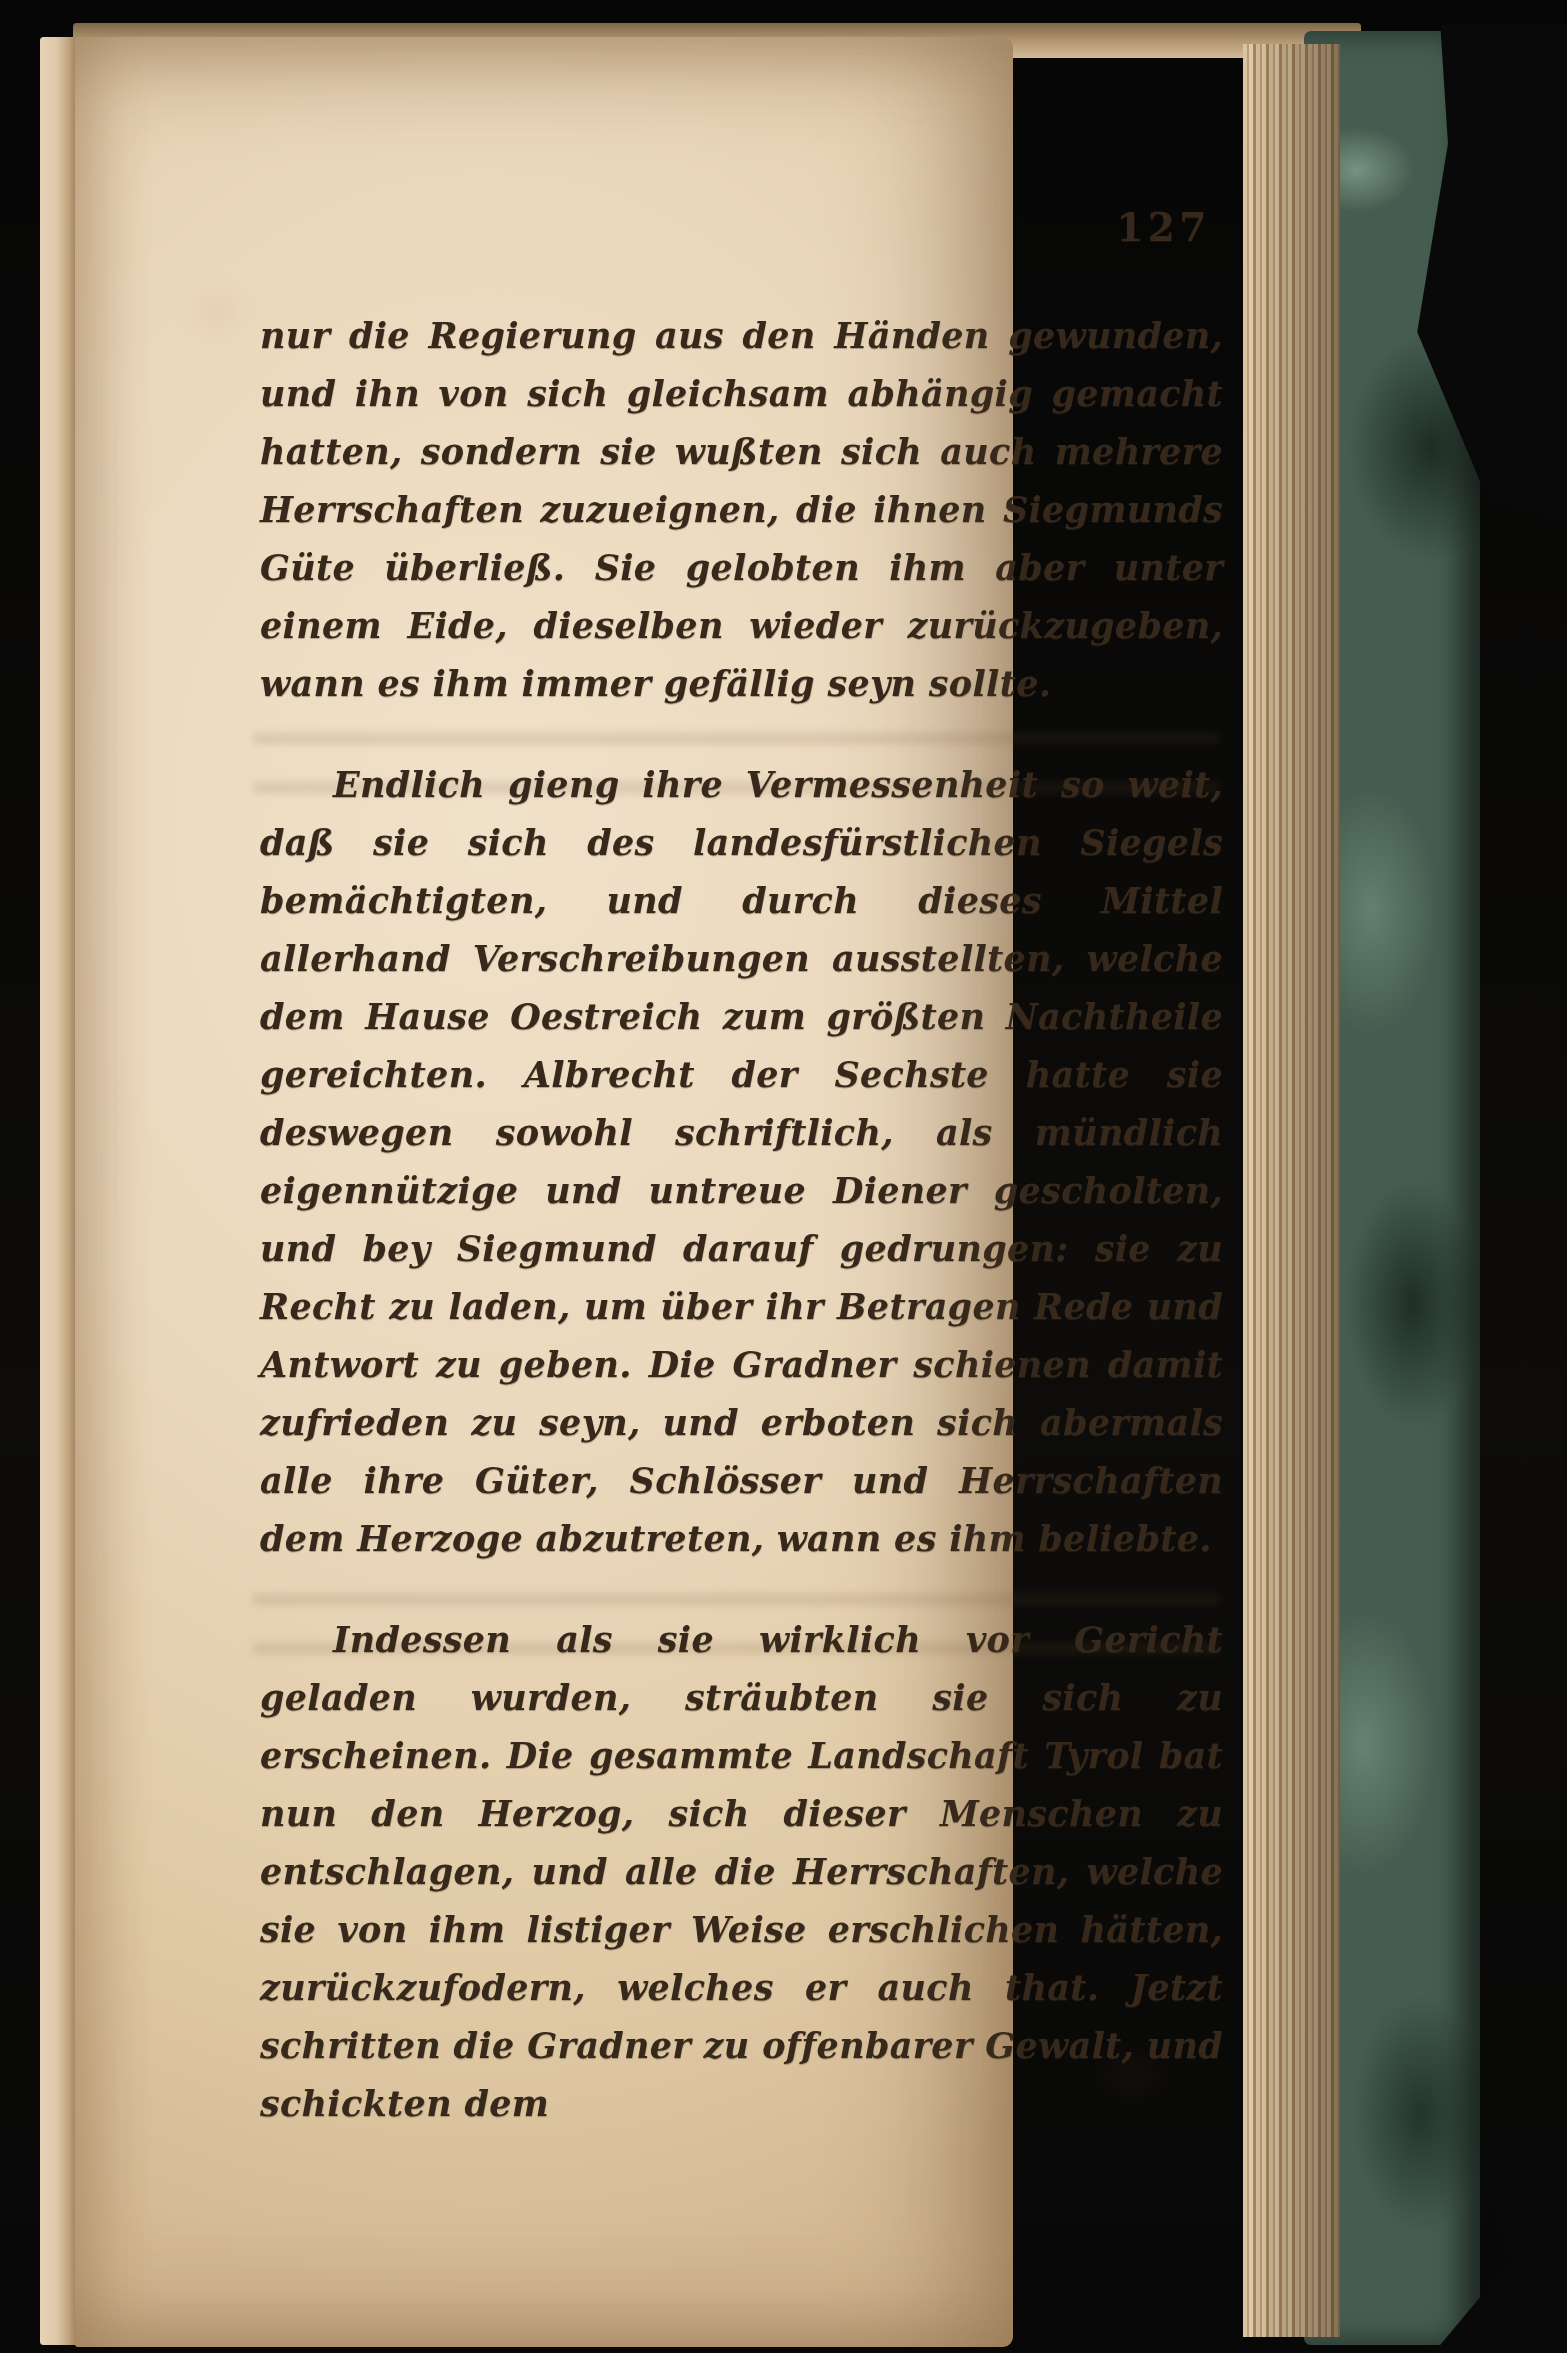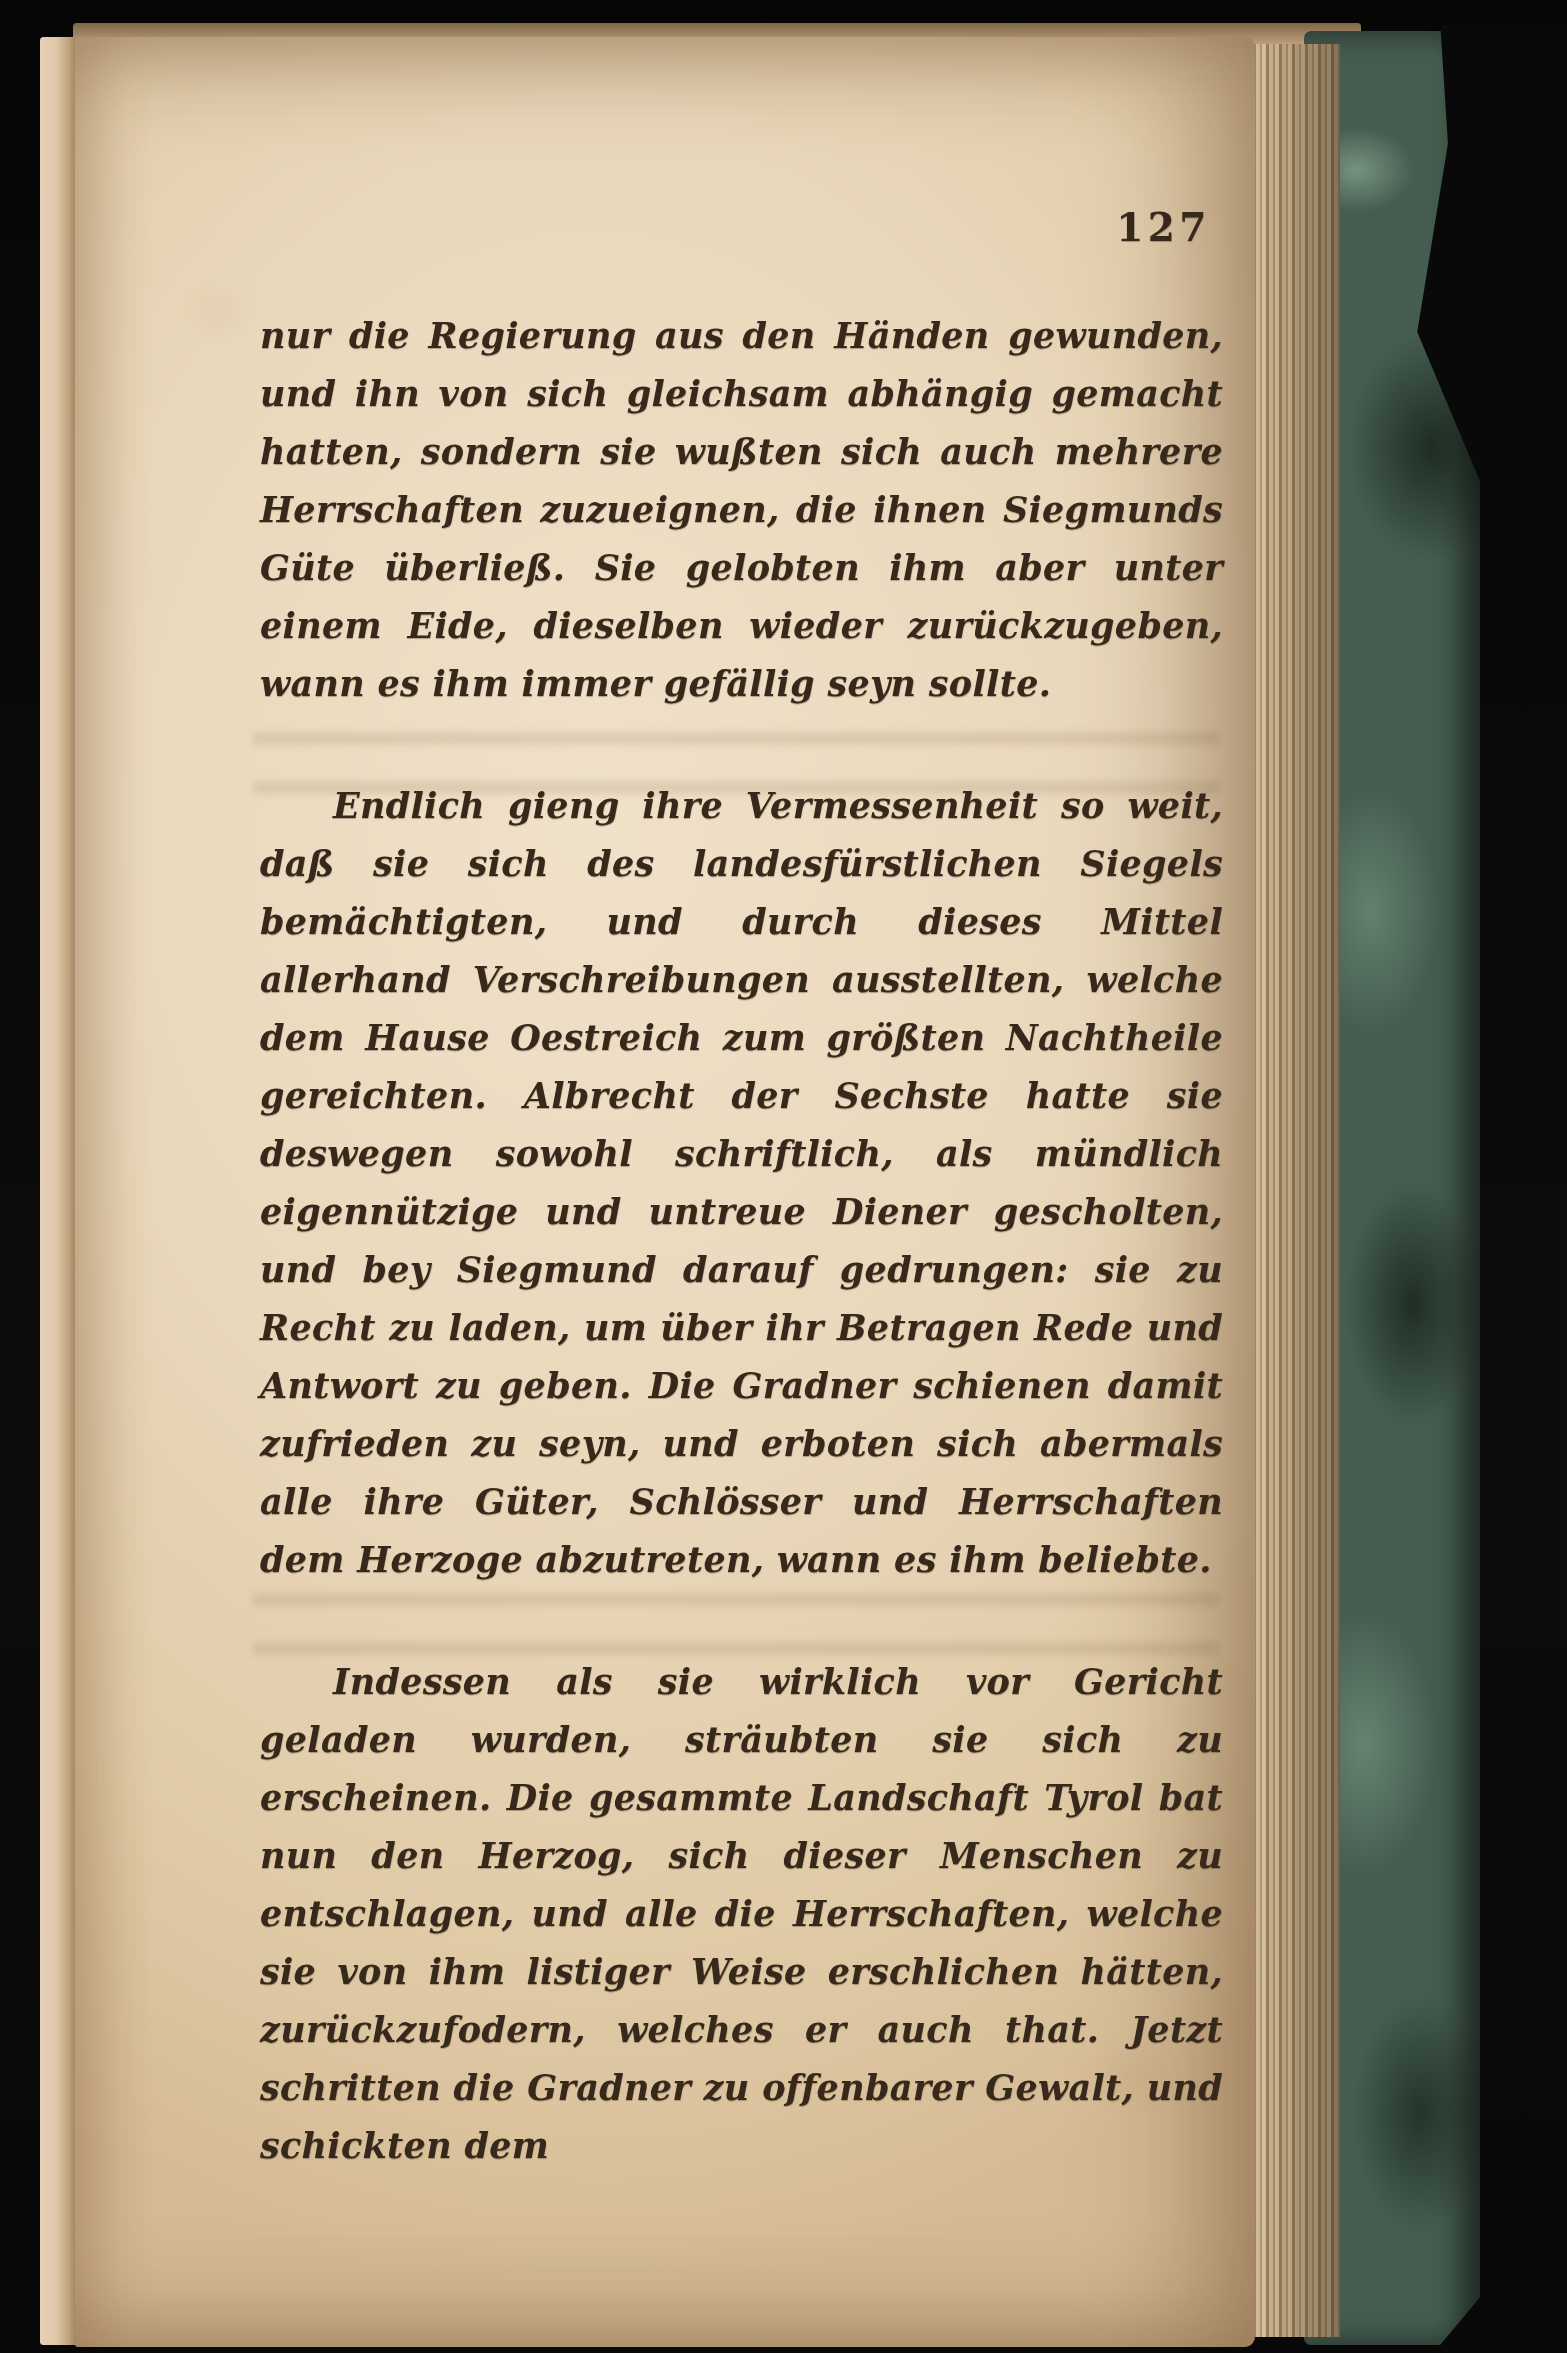--- a/index.html
+++ b/index.html
@@ -58,21 +58,21 @@
       linear-gradient(90deg, rgba(60,40,20,0) 0%, rgba(45,28,12,.5) 100%),
       repeating-linear-gradient(90deg,
         #dcc5a2 0px, #dcc5a2 3.5px,
         #bda179 3.5px, #bda179 6.1px,
         #e6d1b0 6.1px, #e6d1b0 10.4px,
         #a98b62 10.4px, #a98b62 13px);
   }
 
   
   .page {
-    position: absolute; left: 75px; top: 37px; width: 1180px; height: 2310px;
+    position: absolute; left: 75px; top: 37px; width: 938px; height: 2310px;
     border-radius: 3.5px 10.4px 10.4px 3.5px;
     background:
       radial-gradient(1132px 1480px at 44% 34%, #f0e1c9 0%, #ead8bc 45%, #e0caa6 78%, #d4ba94 100%);
     box-shadow:
       inset -65px 0 113px rgba(95, 63, 32, .34),
       inset 22.6px 0 52px rgba(145, 108, 70, .26),
       inset 0 37px 70px rgba(145, 108, 70, .20),
       inset 0 -37px 78px rgba(140, 104, 66, .16);
   }
 
@@ -108,21 +108,21 @@
   }
   .page-number {
     text-align: right;
     padding-right: 12.2px;
     font-size: 39px;
     letter-spacing: 4.4px;
     line-height: 52px;
     margin-bottom: 54px;
   }
   .para { hyphens: auto; font-style: italic; -webkit-hyphens: auto; }
-  .para + .para { margin-top: 64px; }
+  .para + .para { margin-top: 43px; }
   .para.indent { text-indent: 73px; }
 </style>
 </head>
 <body>
 
 <div class="scene">
 
   <div class="top-edge"></div>
   <div class="left-edges"></div>
 

